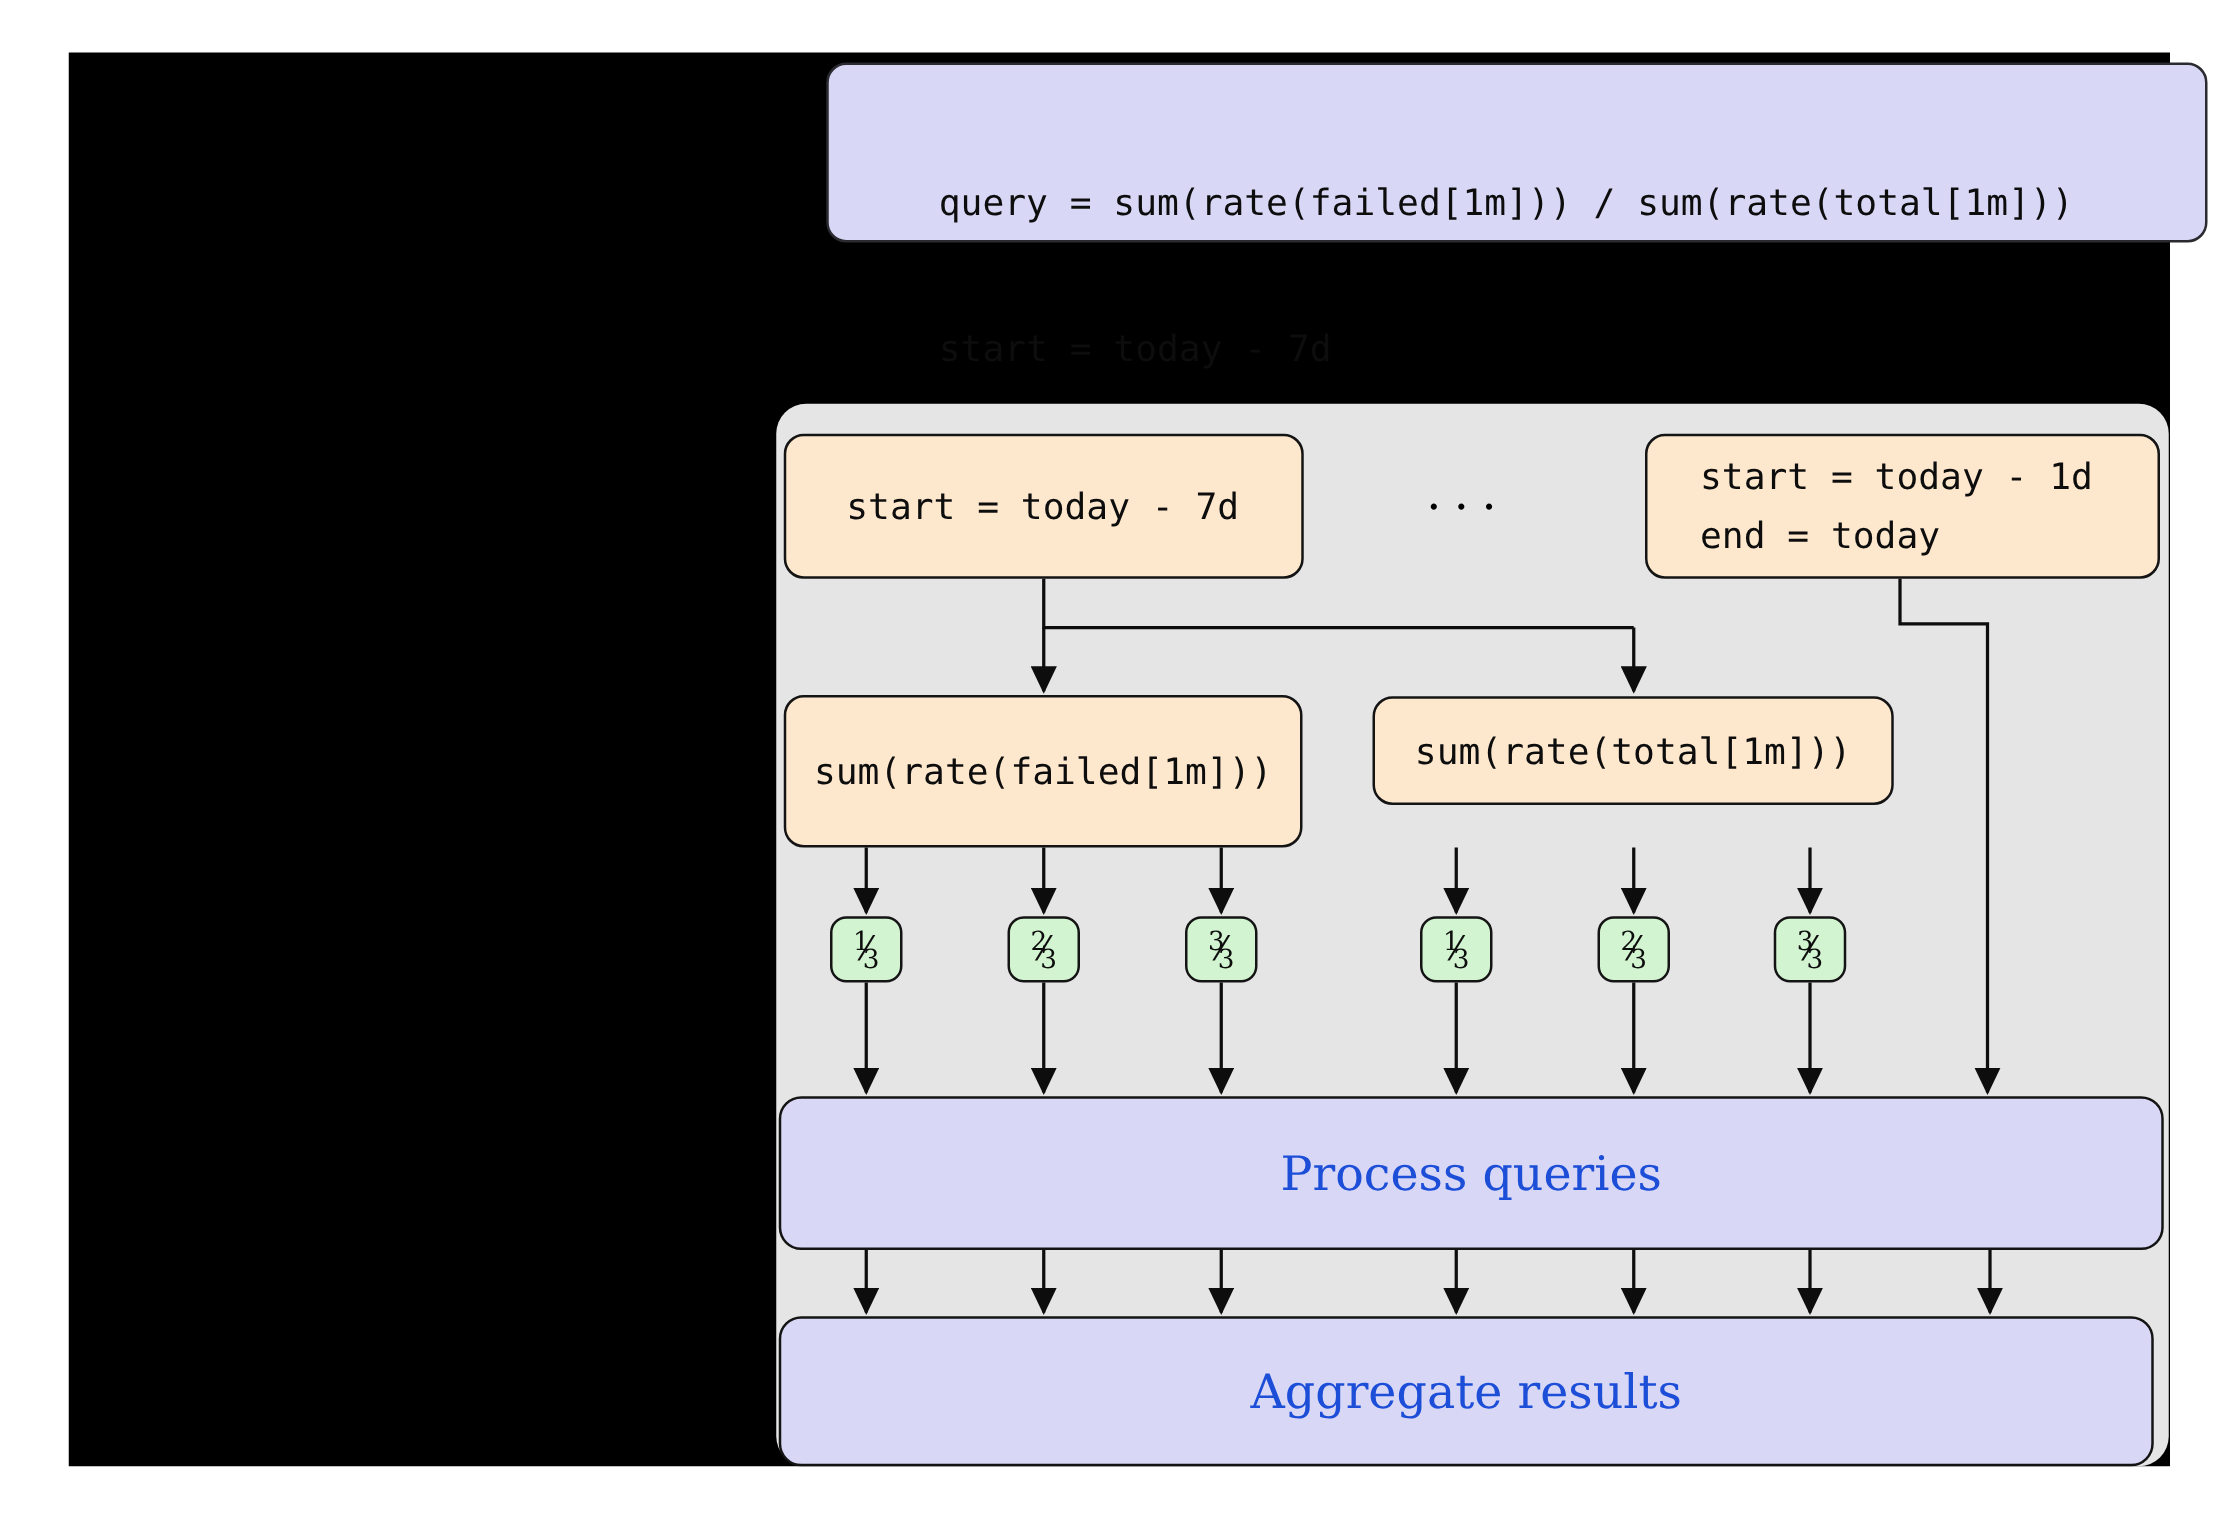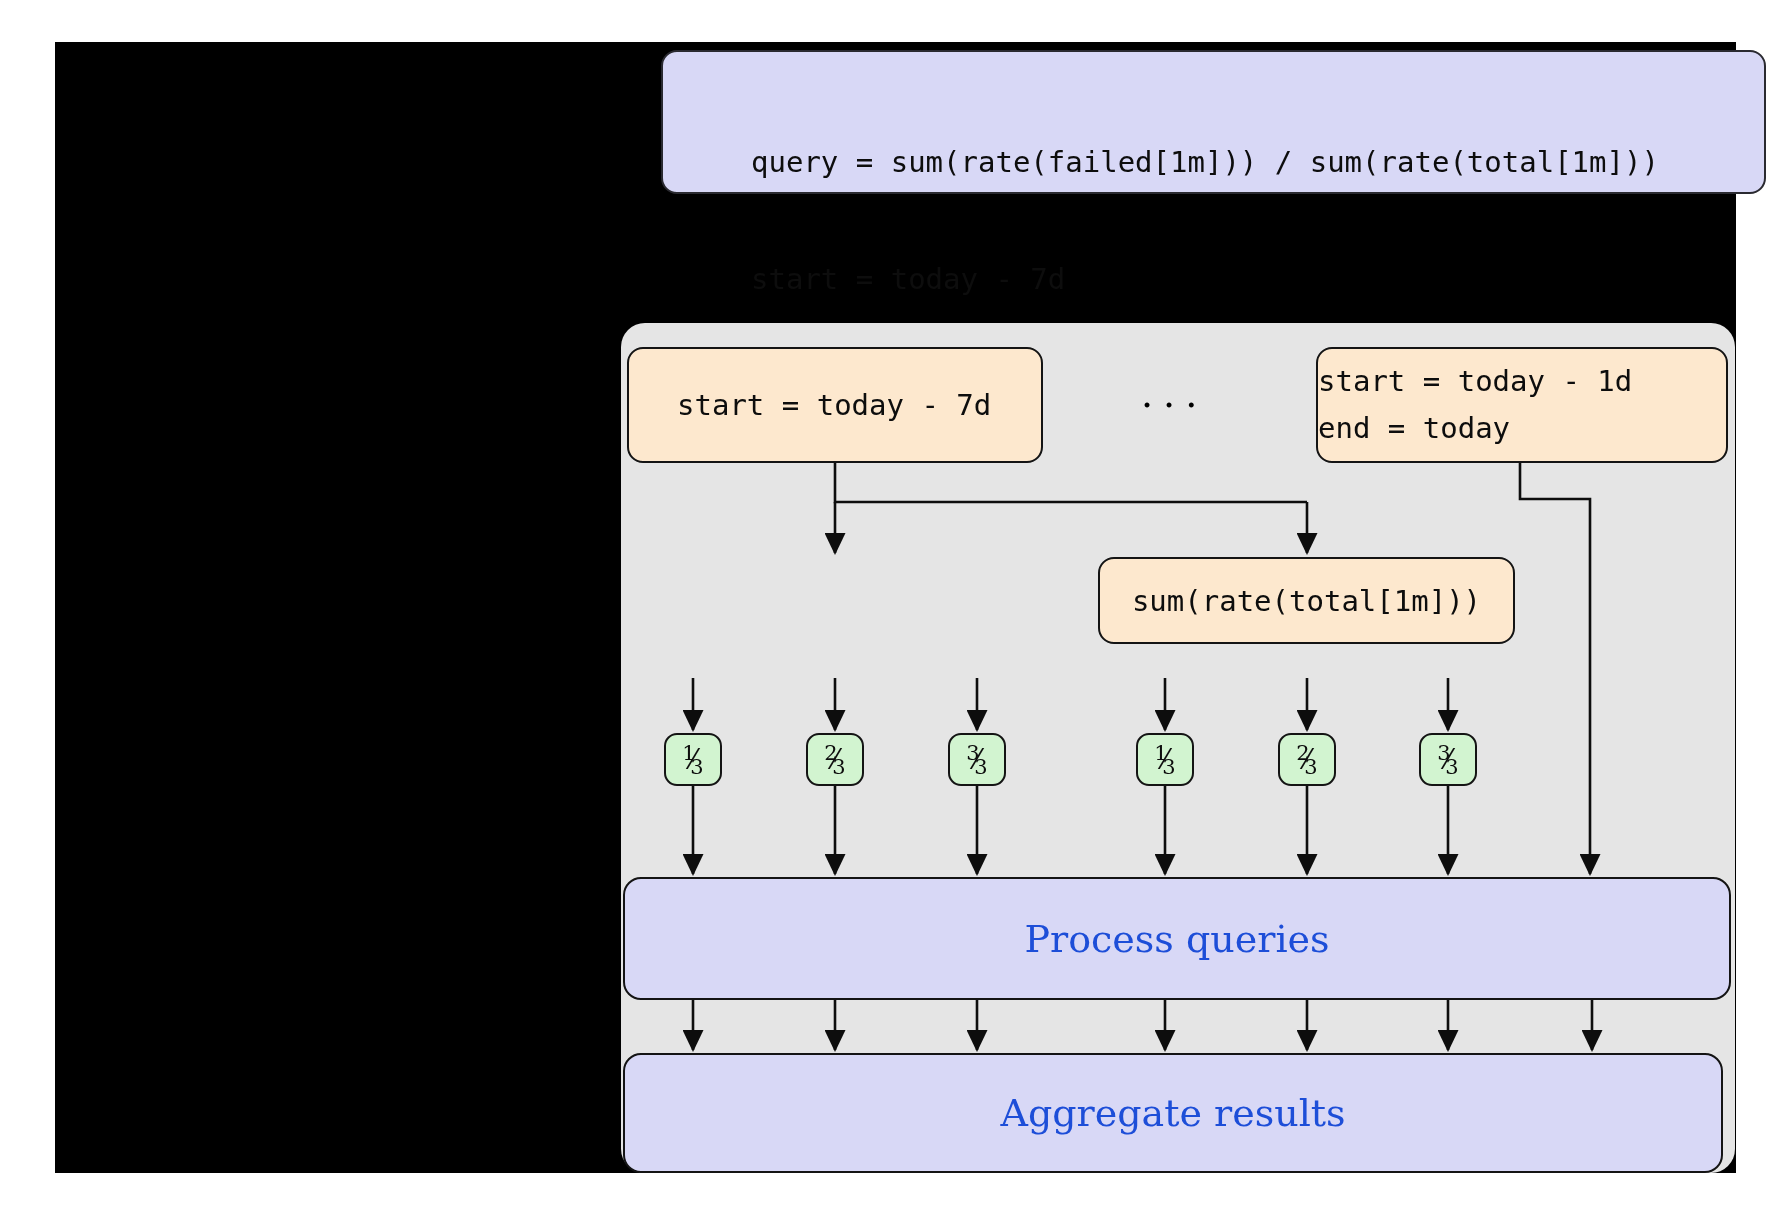--- a/index.html
+++ b/index.html
@@ -16,21 +16,21 @@
   .green { background:#d2f4d0; }
   .query-box {
     border-radius:16px; border-color:#2a2a30;
     padding:13px 0 0 88px; font-size:29px; line-height:39px; white-space:pre;
   }
   .range-box {
     border-radius:16px; display:flex; flex-direction:column; justify-content:center;
     font-size:29px; line-height:47px; white-space:pre;
   }
   .range-box.left-pad { padding-left:48px; }
-  .range-box.right-pad { }
+  .range-box.right-pad { padding-left:42px; }
   .metric-box {
     border-radius:16px; display:flex; align-items:center; justify-content:center;
     font-size:29px; white-space:pre;
   }
   .stage-box {
     border-radius:18px; display:flex; align-items:center; justify-content:center;
     font-family:"DejaVu Serif", serif; font-size:38px; color:#1d4ed8;
   }
   .badge {
     border-radius:13px; display:flex; align-items:center; justify-content:center;
@@ -65,20 +65,23 @@
     <div>start = today - 7d</div>
   </div>
 
   <div class="abs ellipsis" style="left:1141px; top:372px;">...</div>
 
   <div class="abs box peach range-box right-pad" style="left:1316px; top:347px; width:412px; height:116px;">
     <div>start = today - 1d</div>
     <div>end = today</div>
   </div>
 
+  <div class="abs box peach metric-box" style="left:627px; top:556px; width:415px; height:122px;">
+    <span>sum(rate(failed[1m]))</span>
+  </div>
   <div class="abs box peach metric-box" style="left:1098px; top:557px; width:417px; height:87px;">
     <span>sum(rate(total[1m]))</span>
   </div>
 
   <div class="abs box green badge" style="left:664px; top:733px; width:58px; height:53px;">
     <sup>1</sup>
       <span class="fslash">⁄</span>
       <sub>3</sub>
   </div>
   <div class="abs box green badge" style="left:806px; top:733px; width:58px; height:53px;">

